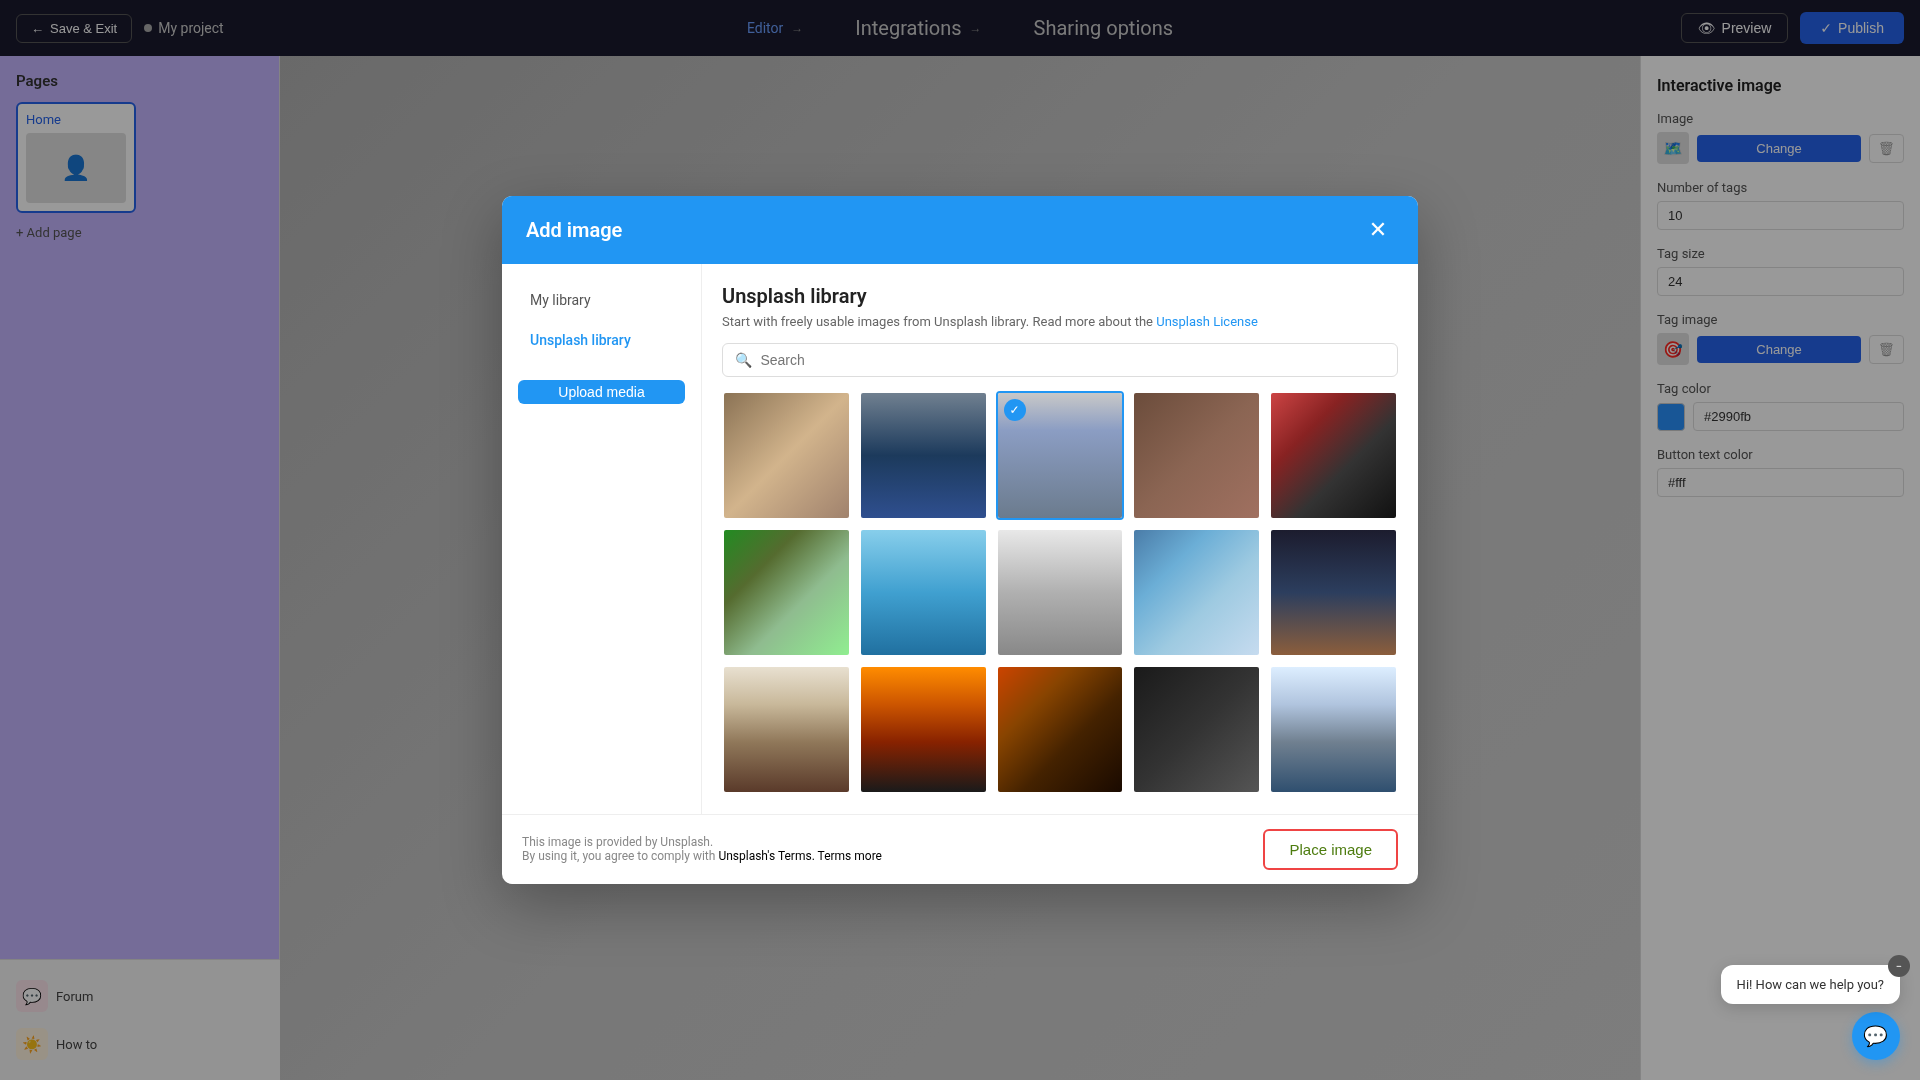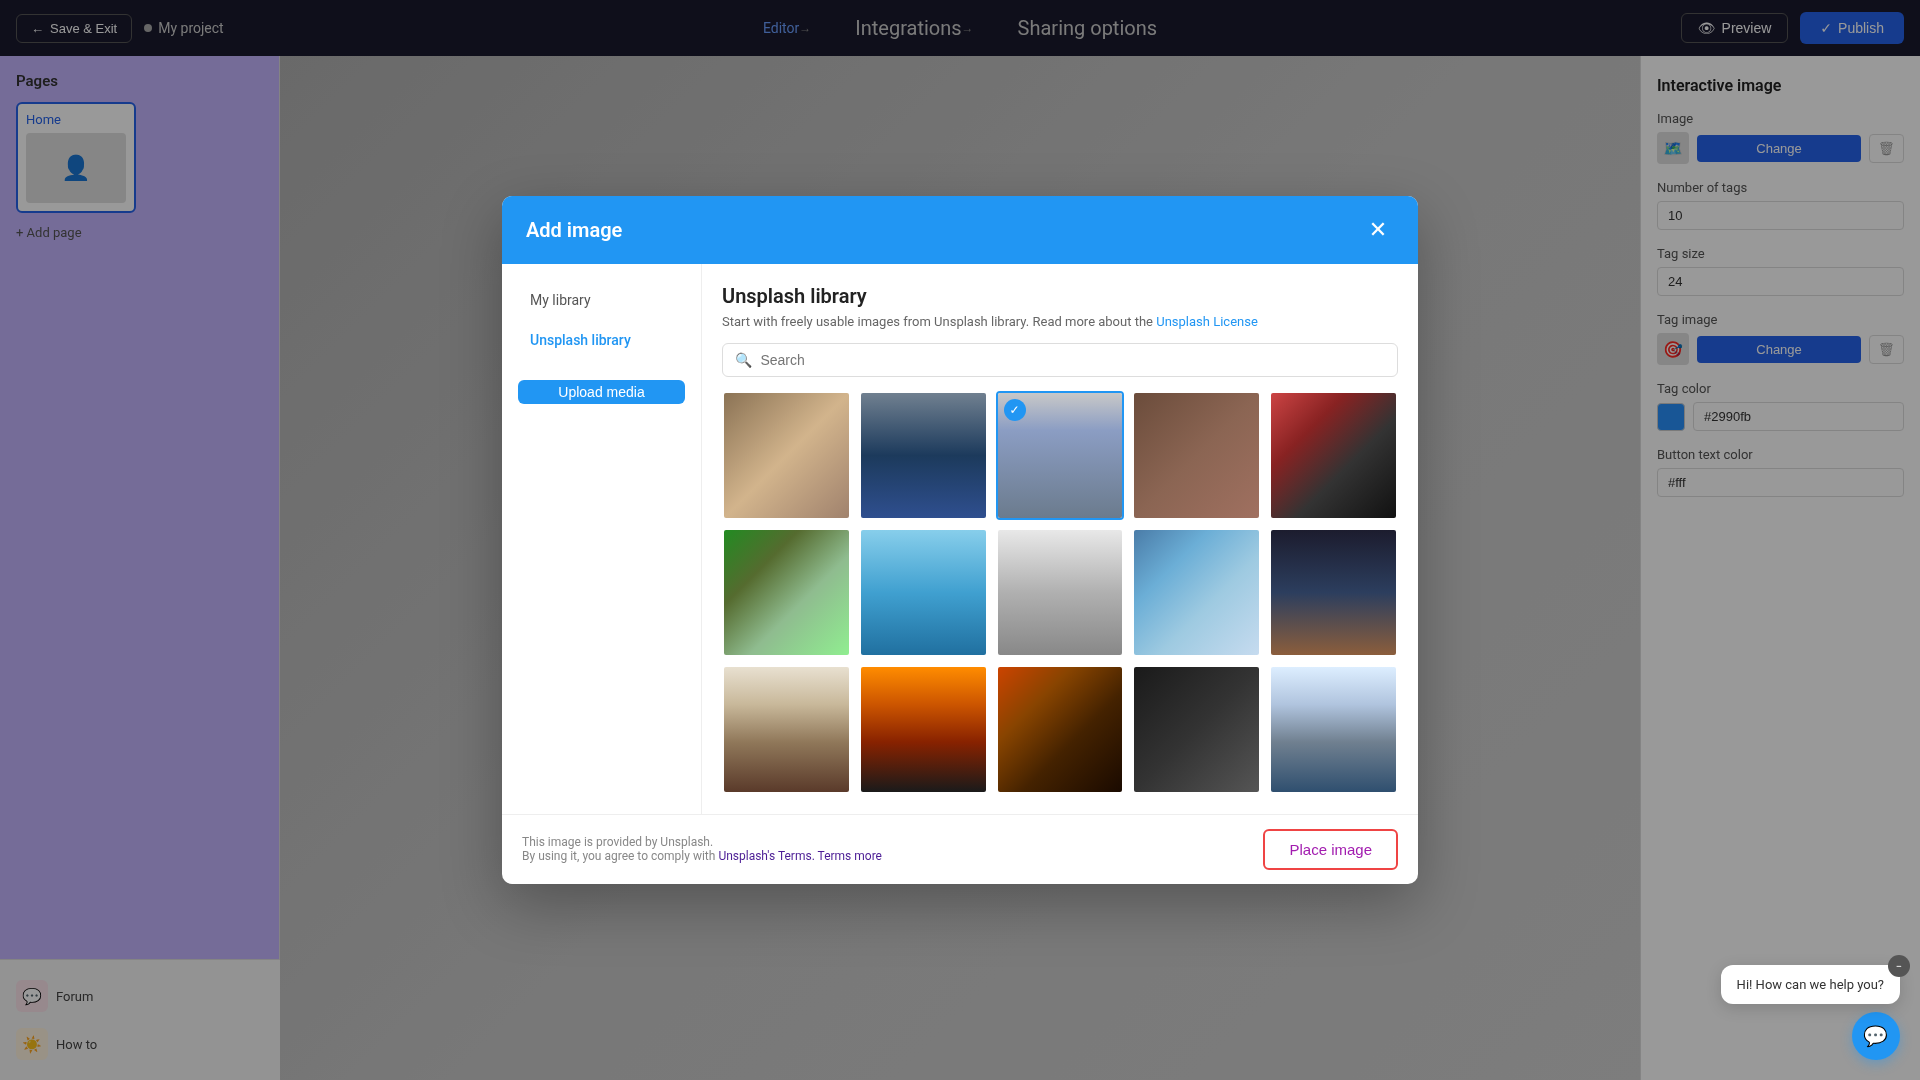--- a/index.html
+++ b/index.html
@@ -4,21 +4,21 @@
   <style>
     * { box-sizing: border-box; margin: 0; padding: 0; }
     body { font-family: -apple-system, BlinkMacSystemFont, 'Segoe UI', Roboto, sans-serif; background: #e8e8e8; width: 1920px; height: 1080px; overflow: hidden; position: relative; }
 
     
     .topnav {
       display: flex; align-items: center; justify-content: space-between;
       background: #1a1a2e; height: 56px; padding: 0 16px; position: relative; z-index: 10;
     }
     .topnav-left { display: flex; align-items: center; gap: 12px; }
-    .topnav-center { display: flex; align-items: center; gap: 0; position: absolute; left: 50%; transform: translateX(-50%); }
+    .topnav-center { display: flex; align-items: center; gap: 8px; position: absolute; left: 50%; transform: translateX(-50%); }
     .topnav-right { display: flex; align-items: center; gap: 12px; }
 
     .btn-save-exit {
       display: flex; align-items: center; gap: 6px;
       background: transparent; border: 1px solid #555; color: #fff;
       padding: 6px 14px; border-radius: 6px; cursor: pointer; font-size: 13px;
     }
     .project-name { color: #ccc; font-size: 14px; display: flex; align-items: center; gap: 6px; }
     .dot { width: 8px; height: 8px; background: #aaa; border-radius: 50%; display: inline-block; }
 
@@ -157,23 +157,23 @@
       width: 22px; height: 22px; background: #2196f3; border-radius: 50%;
       display: flex; align-items: center; justify-content: center; color: #fff; font-size: 12px;
     }
 
     
     .modal-footer {
       padding: 14px 20px; border-top: 1px solid #eee;
       display: flex; align-items: center; justify-content: space-between;
     }
     .footer-info { font-size: 12px; color: #888; }
-    .footer-info a { color: #4c1d95; text-decoration: none; }
+    .footer-info a { color: #000000; text-decoration: none; }
     .btn-place {
-      background: #fff; color: #a21caf; border: 2px solid #ef4444; border-radius: 6px;
+      background: #fff; color: #4d7c0f; border: 2px solid #ef4444; border-radius: 6px;
       padding: 10px 24px; font-size: 15px; font-weight: 500; cursor: pointer;
     }
 
     
     .chat-widget {
       position: absolute; bottom: 20px; right: 20px; z-index: 200;
     }
     .chat-bubble {
       background: #fff; border-radius: 12px; padding: 12px 16px;
       box-shadow: 0 4px 16px rgba(0,0,0,0.15); font-size: 13px; color: #333;

